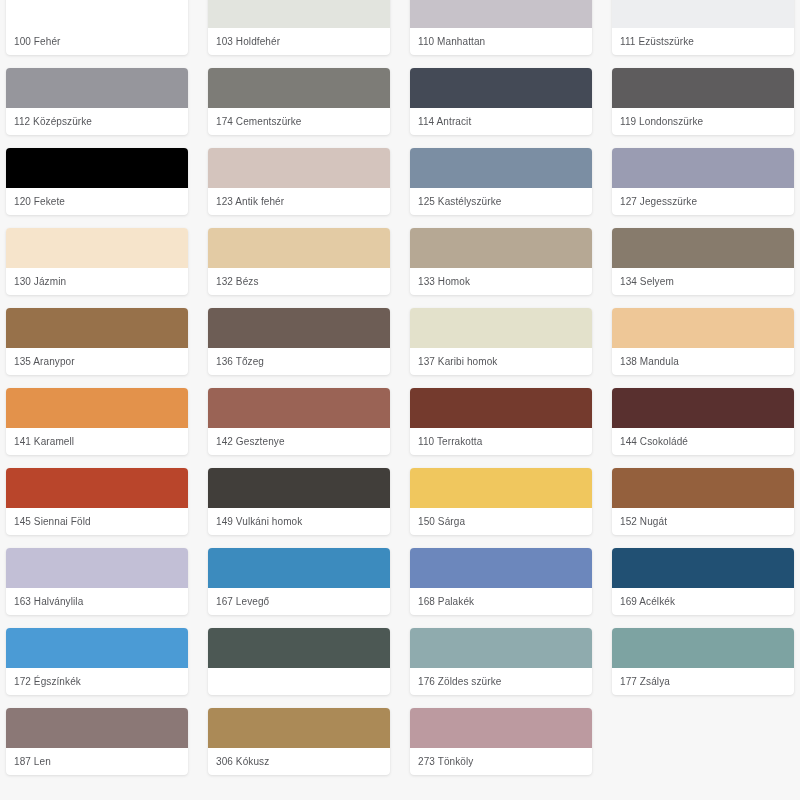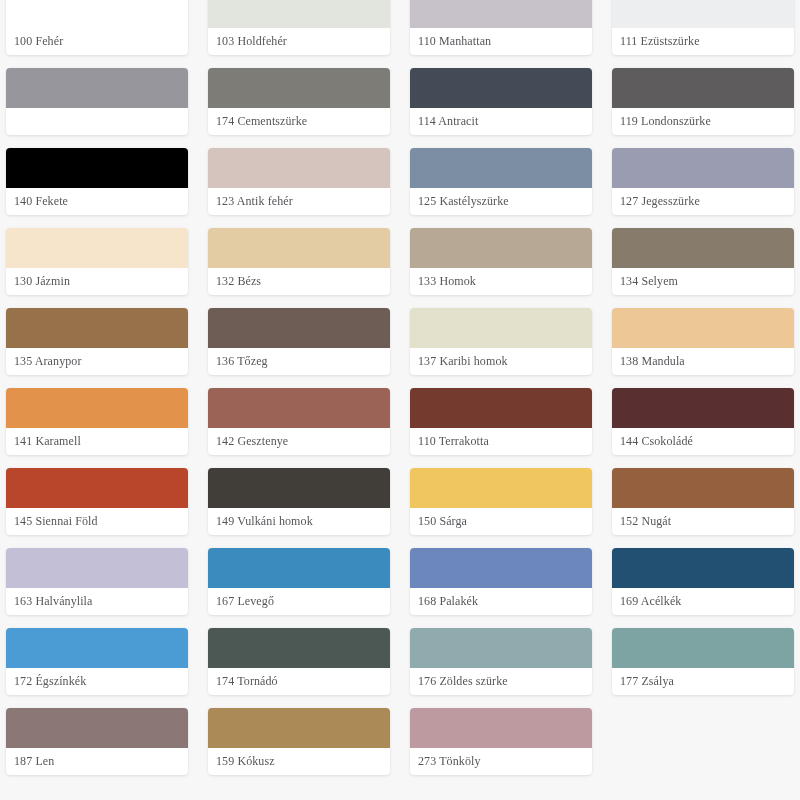--- a/index.html
+++ b/index.html
@@ -43,28 +43,27 @@
     width: 100%;
     flex: none;
   }
 
   .swatch-label {
     flex: 1;
     display: flex;
     align-items: center;
     padding-left: 8px;
     padding-right: 6px;
-    font-size: 12px;
+    font-size: 10px;
     line-height: 1.1;
     color: #55565a;
     letter-spacing: 0.1px;
     white-space: nowrap;
     overflow: hidden;
     text-overflow: ellipsis;
-    font-family: Liberation Serif, serif;
   }
 </style>
 </head>
 <body>
 
 <div id="swatch-grid">
     <div class="swatch-card">
       <div class="swatch-color" style="background-color: rgb(255, 255, 255);"></div>
       <div class="swatch-label">100 Fehér</div>
     </div>
@@ -75,36 +74,37 @@
     <div class="swatch-card">
       <div class="swatch-color" style="background-color: rgb(199, 194, 201);"></div>
       <div class="swatch-label">110 Manhattan</div>
     </div>
     <div class="swatch-card">
       <div class="swatch-color" style="background-color: rgb(237, 238, 240);"></div>
       <div class="swatch-label">111 Ezüstszürke</div>
     </div>
     <div class="swatch-card">
       <div class="swatch-color" style="background-color: rgb(150, 150, 156);"></div>
+      <div class="swatch-label">112 Középszürke</div>
     </div>
     <div class="swatch-card">
       <div class="swatch-color" style="background-color: rgb(125, 124, 119);"></div>
       <div class="swatch-label">174 Cementszürke</div>
     </div>
     <div class="swatch-card">
       <div class="swatch-color" style="background-color: rgb(68, 74, 86);"></div>
       <div class="swatch-label">114 Antracit</div>
     </div>
     <div class="swatch-card">
       <div class="swatch-color" style="background-color: rgb(94, 92, 93);"></div>
       <div class="swatch-label">119 Londonszürke</div>
     </div>
     <div class="swatch-card">
       <div class="swatch-color" style="background-color: rgb(0, 0, 0);"></div>
-      <div class="swatch-label">140 Fekete</div>
+      <div class="swatch-label">120 Fekete</div>
     </div>
     <div class="swatch-card">
       <div class="swatch-color" style="background-color: rgb(212, 196, 189);"></div>
       <div class="swatch-label">123 Antik fehér</div>
     </div>
     <div class="swatch-card">
       <div class="swatch-color" style="background-color: rgb(123, 142, 163);"></div>
       <div class="swatch-label">125 Kastélyszürke</div>
     </div>
     <div class="swatch-card">
@@ -190,35 +190,34 @@
     <div class="swatch-card">
       <div class="swatch-color" style="background-color: rgb(33, 80, 115);"></div>
       <div class="swatch-label">169 Acélkék</div>
     </div>
     <div class="swatch-card">
       <div class="swatch-color" style="background-color: rgb(75, 155, 213);"></div>
       <div class="swatch-label">172 Égszínkék</div>
     </div>
     <div class="swatch-card">
       <div class="swatch-color" style="background-color: rgb(76, 88, 84);"></div>
-      <div class="swatch-label">174 Tornádó</div>
     </div>
     <div class="swatch-card">
       <div class="swatch-color" style="background-color: rgb(143, 171, 174);"></div>
       <div class="swatch-label">176 Zöldes szürke</div>
     </div>
     <div class="swatch-card">
       <div class="swatch-color" style="background-color: rgb(125, 163, 162);"></div>
       <div class="swatch-label">177 Zsálya</div>
     </div>
     <div class="swatch-card">
       <div class="swatch-color" style="background-color: rgb(139, 120, 118);"></div>
       <div class="swatch-label">187 Len</div>
     </div>
     <div class="swatch-card">
       <div class="swatch-color" style="background-color: rgb(171, 138, 87);"></div>
-      <div class="swatch-label">159 Kókusz</div>
+      <div class="swatch-label">306 Kókusz</div>
     </div>
     <div class="swatch-card">
       <div class="swatch-color" style="background-color: rgb(188, 154, 160);"></div>
       <div class="swatch-label">273 Tönköly</div>
     </div>
   </div>
 
 </body></html>

